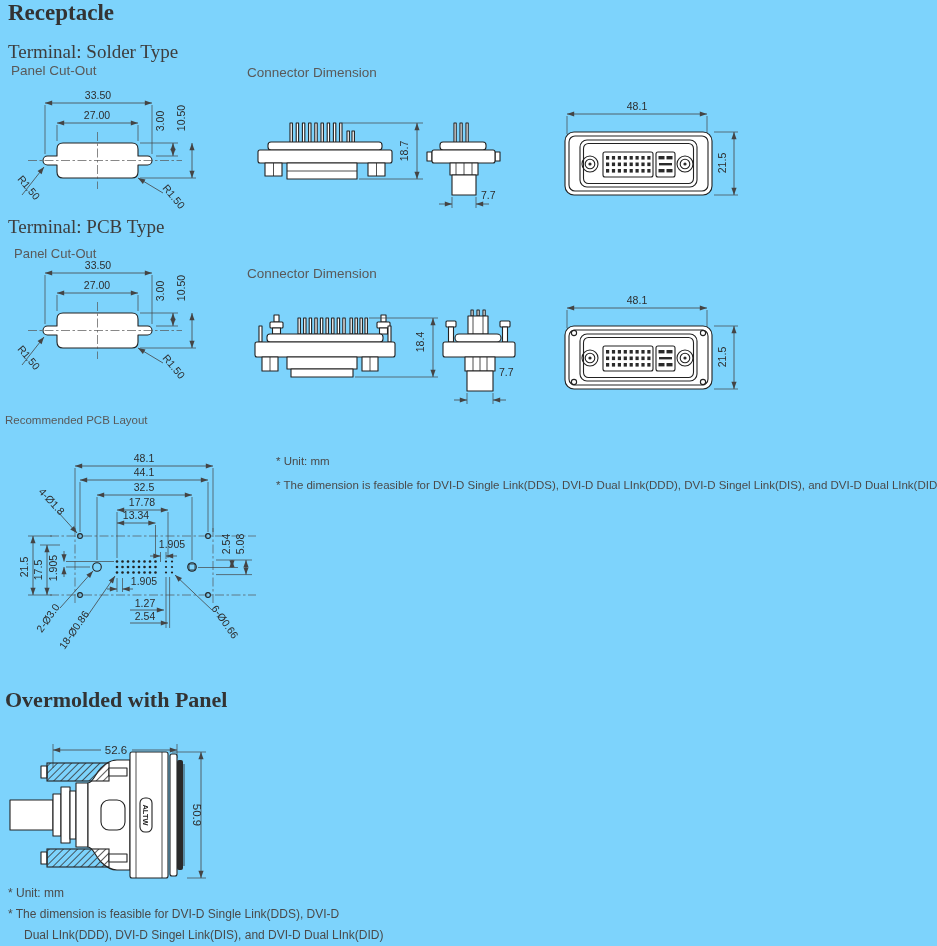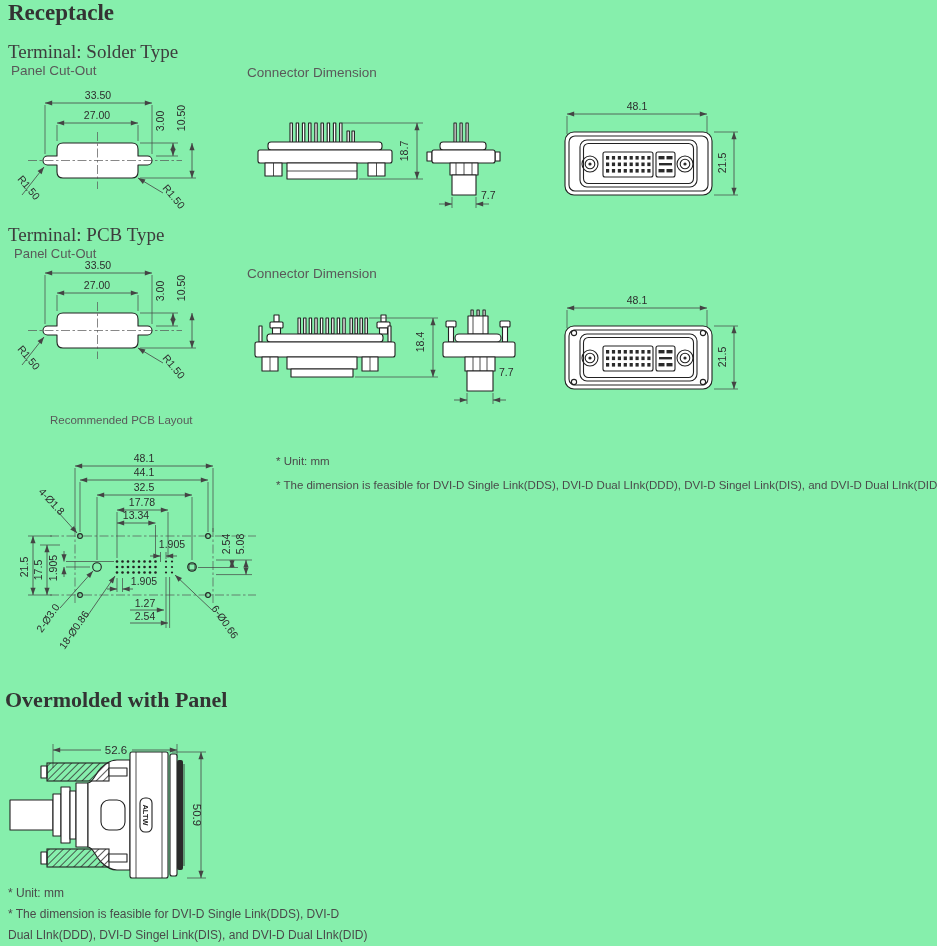--- a/index.html
+++ b/index.html
@@ -1,16 +1,16 @@
 <!DOCTYPE html>
 <html><head>
 <meta charset="utf-8">
 <style>
   html,body{margin:0;padding:0;background:#fff;}
-  .page{position:relative;width:937px;height:946px;background:#86efac;overflow:hidden;
+  .page{position:relative;width:937px;height:946px;background:#7dd3fc;overflow:hidden;
         font-family:"Liberation Sans",sans-serif;color:#333;}
   .abs{position:absolute;white-space:nowrap;}
   .h1{font-family:"Liberation Serif","DejaVu Serif",serif;font-weight:700;font-size:23px;color:#333;}
   .h2{font-family:"Liberation Serif","DejaVu Serif",serif;font-weight:400;font-size:19px;color:#3d3d3d;margin-top:8px;}
   .lbl{font-size:13.5px;color:#595959;}
   .lbl-sm{font-size:11.5px;color:#595959;}
   .note{font-size:11.5px;color:#4a4a4a;}
   .note-lg{font-size:12px;color:#4a4a4a;}
   svg{position:absolute;overflow:visible;}
   .d{fill:#fff;stroke:#222;stroke-width:1.1;stroke-linejoin:round;}
@@ -165,21 +165,21 @@
       <rect x="108.5" y="72" width="6" height="3.4"></rect>
         <rect x="116.5" y="72" width="6" height="3.4"></rect>
       <rect x="109" y="66" width="13" height="2.4"></rect>
     </g>
     <line class="xt" x1="164" y1="35" x2="188" y2="35"></line>
     <line class="xt" x1="164" y1="98" x2="188" y2="98"></line>
     <line class="dm" x1="184" y1="35" x2="184" y2="98" marker-start="url(#ar)" marker-end="url(#ar)"></line>
     <text class="t tm" x="176" y="66" transform="rotate(-90 176 66)">21.5</text>
   </svg>
 
-  <div class="abs h2" style="left:8px;top:216px;">Terminal: PCB Type</div>
+  <div class="abs h2" style="left:8px;top:208px;">Terminal: PCB Type</div>
   <div class="abs lbl" style="left:14px;top:246px;font-size:13px;">Panel Cut-Out</div>
   <div class="abs lbl" style="left:247px;top:266px;">Connector Dimension</div>
 
   <svg style="left:10px;top:255px;" width="205" height="140" viewBox="0 0 205 140">
     <line class="xt" x1="35" y1="20" x2="35" y2="69"></line>
     <line class="xt" x1="142" y1="20" x2="142" y2="69"></line>
     <line class="xt" x1="47" y1="40" x2="47" y2="56"></line>
     <line class="xt" x1="128" y1="40" x2="128" y2="56"></line>
     <line class="dm" x1="35" y1="18" x2="142" y2="18" marker-start="url(#ar)" marker-end="url(#ar)"></line>
     <text class="t tm" x="88" y="14">33.50</text>
@@ -316,21 +316,21 @@
       <rect x="108.5" y="72" width="6" height="3.4"></rect>
         <rect x="116.5" y="72" width="6" height="3.4"></rect>
       <rect x="109" y="66" width="13" height="2.4"></rect>
     </g>
     <line class="xt" x1="164" y1="35" x2="188" y2="35"></line>
     <line class="xt" x1="164" y1="98" x2="188" y2="98"></line>
     <line class="dm" x1="184" y1="35" x2="184" y2="98" marker-start="url(#ar)" marker-end="url(#ar)"></line>
     <text class="t tm" x="176" y="66" transform="rotate(-90 176 66)">21.5</text>
   </svg>
 
-  <div class="abs lbl-sm" style="left:5px;top:414px;margin-left:45px;">Recommended PCB Layout</div>
+  <div class="abs lbl-sm" style="left:5px;top:414px;">Recommended PCB Layout</div>
 
   <svg style="left:20px;top:432px;" width="250" height="265" viewBox="0 0 250 265">
 
     <line class="cl" x1="30" y1="104" x2="236" y2="104"></line>
     <line class="cl" x1="30" y1="163" x2="236" y2="163"></line>
     <line class="cl" x1="55" y1="96" x2="55" y2="172"></line>
     <line class="cl" x1="193" y1="96" x2="193" y2="172"></line>
 
     <line class="xt" x1="55" y1="36" x2="55" y2="100"></line>
     <line class="xt" x1="193" y1="36" x2="193" y2="100"></line>
@@ -491,15 +491,15 @@
     <line class="thin" x1="179" y1="34" x2="179" y2="136"></line>
 
     <line class="xt" x1="167" y1="22" x2="201" y2="22"></line>
     <line class="xt" x1="182" y1="148" x2="201" y2="148"></line>
     <line class="dm" x1="196" y1="22" x2="196" y2="148" marker-start="url(#ar)" marker-end="url(#ar)"></line>
     <text class="t tm" x="188" y="85" transform="rotate(90 188 85)" style="font-size:11.5px">50.9</text>
   </svg>
 
   <div class="abs note-lg" style="left:8px;top:886px;">* Unit: mm</div>
   <div class="abs note-lg" style="left:8px;top:907px;">* The dimension is feasible for DVI-D Single Link(DDS), DVI-D</div>
-  <div class="abs note-lg" style="left:8px;top:928px;">Dual LInk(DDD), DVI-D Singel Link(DIS), and DVI-D Dual LInk(DID)</div>
+  <div class="abs note-lg" style="left:24px;top:928px;">Dual LInk(DDD), DVI-D Singel Link(DIS), and DVI-D Dual LInk(DID)</div>
 
 </div>
 
 </body></html>

